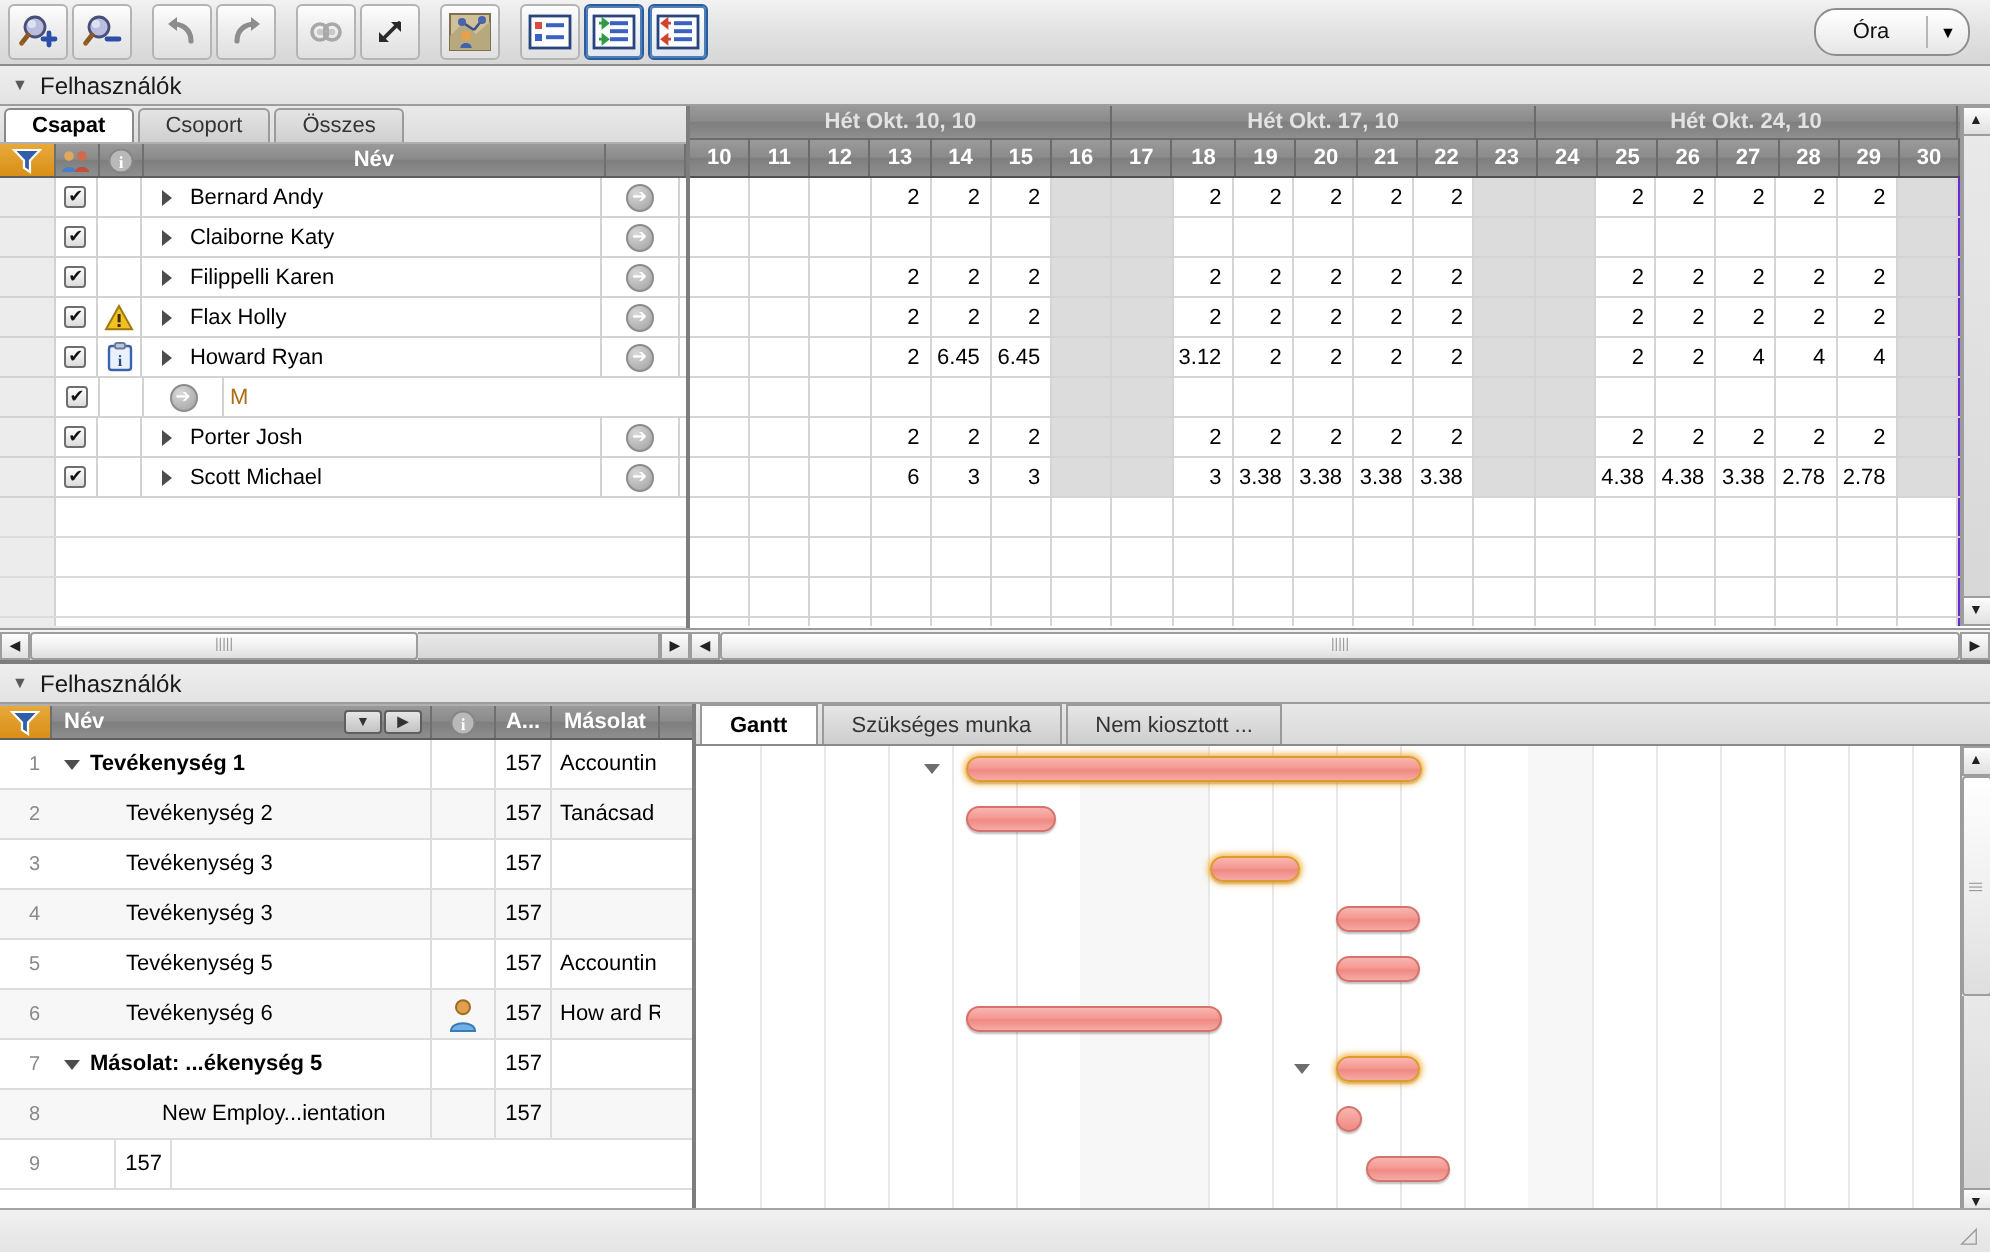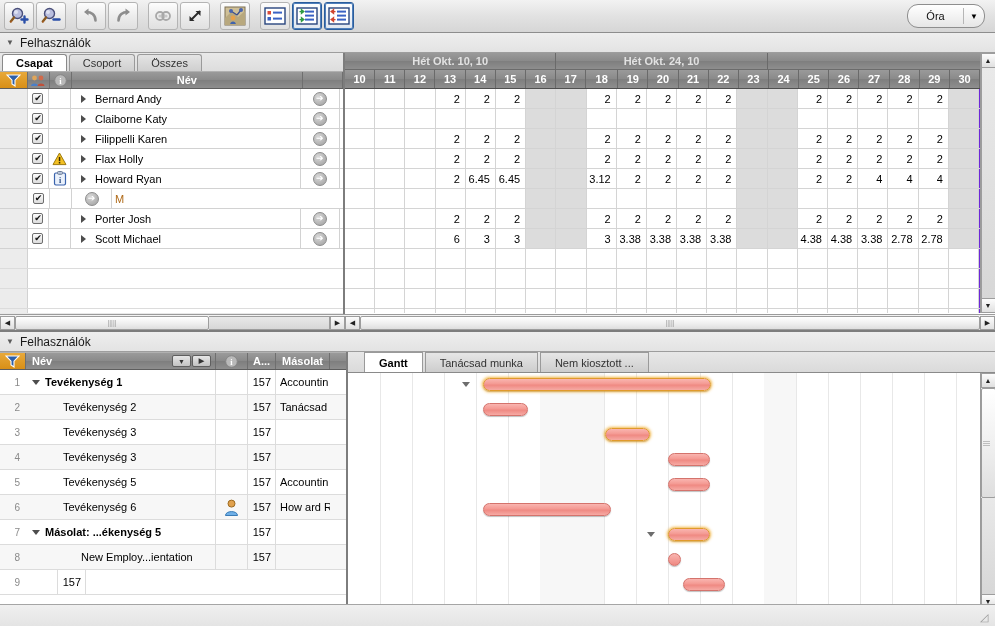--- a/index.html
+++ b/index.html
@@ -151,21 +151,21 @@
            border-right: 1px solid #dcdcdc; height: 100%; }
   .ticon { width: 32px; display: flex; align-items: center; justify-content: center;
            border-right: 1px solid #dcdcdc; height: 100%; }
   .tcolA { width: 28px; text-align: right; padding-right: 4px; border-right: 1px solid #dcdcdc; height:100%;
            display:flex; align-items:center; justify-content:flex-end; }
   .tcolH { width: 54px; padding-left: 4px; overflow: hidden; white-space: nowrap; height:100%;
            display:flex; align-items:center; }
   .bold { font-weight: bold; }
 
   
-  .gtabs { height: 21px; display: flex; align-items: flex-end; padding-left: 16px;
+  .gtabs { height: 21px; display: flex; align-items: flex-end; padding-left: 2px;
            background: linear-gradient(to bottom,#e7e7e7,#dadada); border-bottom: 1px solid #8a8a8a; }
   .gtab { height: 20px; padding: 0 14px; font-size: 11px; border: 1px solid #9a9a9a;
           border-bottom: none; margin-right: 2px;
           background: linear-gradient(to bottom,#e6e6e6,#cdcdcd); color: #333;
           display: flex; align-items: center; cursor: default; }
   .gtab.active { background: #fff; color: #000; font-weight: bold; }
   .gcanvas { position: absolute; left: 0; top: 21px; right: 15px; bottom: 17px;
              background: #fff; overflow: hidden; }
   .gcol { position: absolute; top: 0; bottom: 0; width: 1px; background: #e8e8e8; }
   .gband { position: absolute; top: 0; bottom: 0; background: #f7f7f7; }
@@ -522,20 +522,21 @@
           </div>
           <div class="sb-track" style="flex:1;height:14px;border:1px solid #9d9d9d;border-left:none;"></div>
           <div class="sb-arwh">▶</div>
         </div>
       </div>
 
       <div id="userright">
         <div class="tlwrap">
           <div class="tlweeks" id="tl-weeks">
               <div class="tlweek" style="width:211.4px">Hét Okt. 10, 10</div>
+              <div class="tlweek" style="width:211.4px">Hét Okt. 17, 10</div>
               <div class="tlweek" style="width:211.4px">Hét Okt. 24, 10</div>
             </div>
           <div class="tldays" id="tl-days">
               <div class="tlday" style="width:30.2px">10</div>
               <div class="tlday" style="width:30.2px">11</div>
               <div class="tlday" style="width:30.2px">12</div>
               <div class="tlday" style="width:30.2px">13</div>
               <div class="tlday" style="width:30.2px">14</div>
               <div class="tlday" style="width:30.2px">15</div>
               <div class="tlday" style="width:30.2px">16</div>
@@ -994,21 +995,21 @@
           <div class="sb-arwh">▶</div>
         </div>
       </div>
 
       <div id="taskright">
         <div class="gtabs" id="gantt-tabs">
             <div class="gtab active">
               <span>Gantt</span>
             </div>
             <div class="gtab">
-              <span>Tanácsad munka</span>
+              <span>Szükséges munka</span>
             </div>
             <div class="gtab">
               <span>Nem kiosztott ...</span>
             </div>
           </div>
         <div class="gcanvas" id="gantt-canvas">
             <div class="gcol" style="left:32px"></div>
             <div class="gcol" style="left:64px"></div>
             <div class="gcol" style="left:96px"></div>
             <div class="gcol" style="left:128px"></div>

